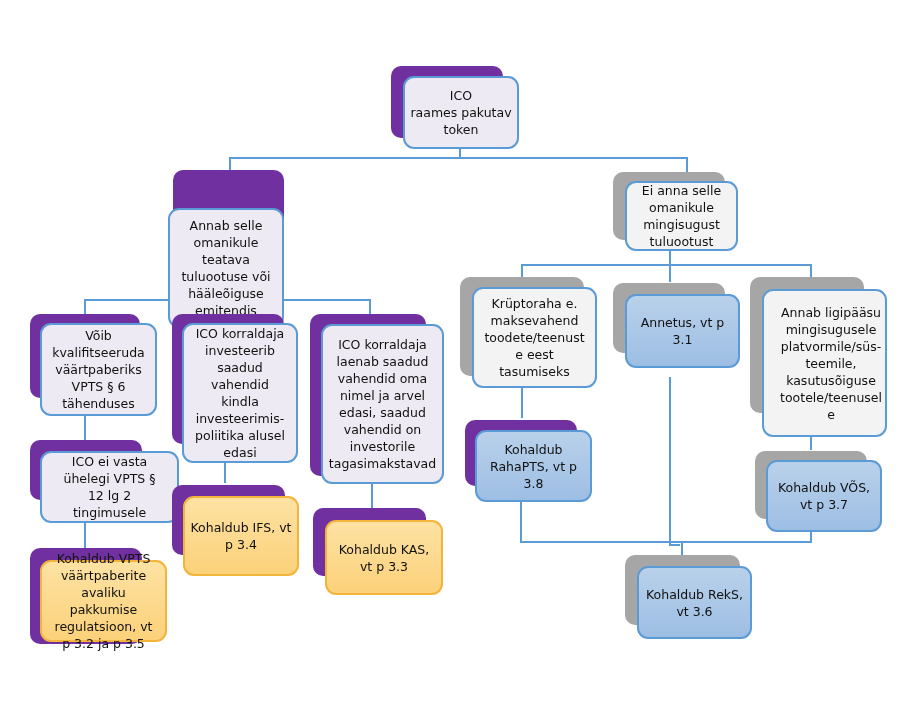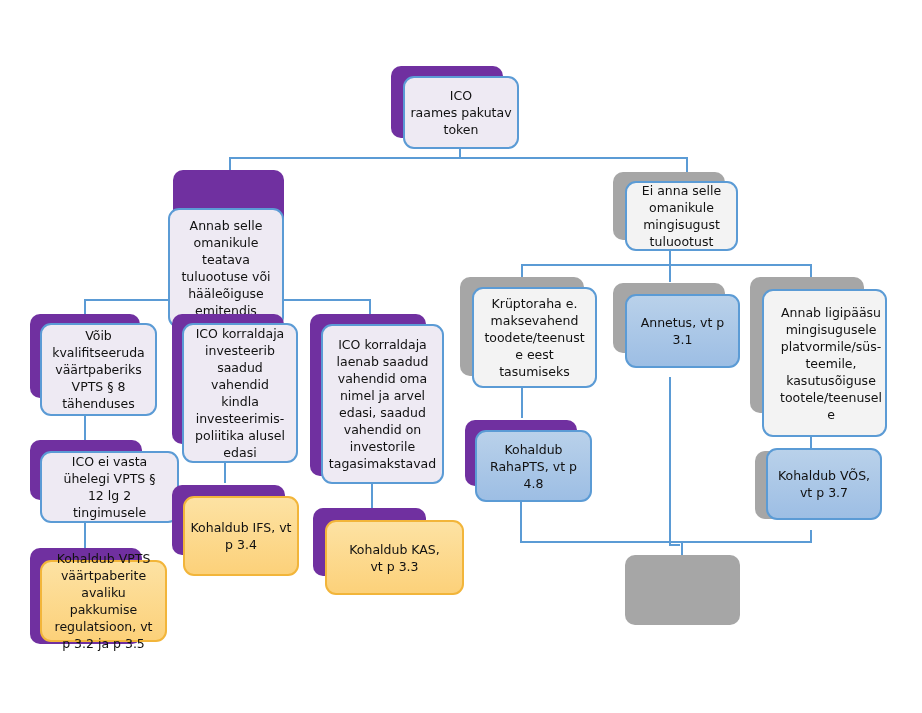--- a/index.html
+++ b/index.html
@@ -76,21 +76,21 @@
 omanikule
 mingisugust
 tuluootust</span>
   </div>
 
   <div class="back purple" style="left:30px;top:314px;width:110px;height:84px;"></div>
   <div class="node white tint" style="left:40px;top:323px;width:117px;height:93px;">
     <span>Võib
 kvalifitseeruda
 väärtpaberiks
-VPTS § 8
+VPTS § 6
 tähenduses</span>
   </div>
 
   <div class="back purple" style="left:30px;top:440px;width:112px;height:60px;"></div>
   <div class="node white tint" style="left:40px;top:451px;width:139px;height:72px;">
     <span>ICO ei vasta
 ühelegi VPTS §
 12 lg 2
 tingimusele</span>
   </div>
@@ -129,59 +129,63 @@
 laenab saadud
 vahendid oma
 nimel ja arvel
 edasi, saadud
 vahendid on
 investorile
 tagasimakstavad</span>
   </div>
 
   <div class="back purple" style="left:313px;top:508px;width:113px;height:68px;"></div>
-  <div class="node orange" style="left:325px;top:520px;width:139px;height:75px;">
+  <div class="node orange" style="left:325px;top:520px;width:118px;height:75px;">
     <span>Kohaldub KAS,
 vt p 3.3</span>
   </div>
 
   <div class="back gray" style="left:460px;top:277px;width:124px;height:99px;"></div>
   <div class="node gray-tint" style="left:472px;top:287px;width:125px;height:101px;text-align:center;">
     <span>Krüptoraha e.
 maksevahend
 toodete/teenust
 e eest
 tasumiseks</span>
   </div>
 
   <div class="back purple" style="left:465px;top:420px;width:112px;height:66px;"></div>
   <div class="node blue" style="left:475px;top:430px;width:117px;height:72px;">
     <span>Kohaldub
 RahaPTS, vt p
-4.8</span>
+3.8</span>
   </div>
 
   <div class="back gray" style="left:613px;top:283px;width:112px;height:70px;"></div>
   <div class="node blue" style="left:625px;top:294px;width:115px;height:74px;">
     <span>Annetus, vt p
 3.1</span>
   </div>
 
   <div class="back gray" style="left:750px;top:277px;width:114px;height:136px;"></div>
   <div class="node gray-tint" style="left:762px;top:289px;width:125px;height:148px;justify-content:flex-end;">
     <span>Annab ligipääsu
 mingisugusele
 platvormile/süs-
 teemile,
 kasutusõiguse
 tootele/teenusel
 e</span>
   </div>
 
   <div class="back gray" style="left:755px;top:451px;width:112px;height:68px;"></div>
-  <div class="node blue" style="left:766px;top:448px;width:116px;height:72px;">
+  <div class="node blue" style="left:766px;top:460px;width:116px;height:72px;">
     <span>Kohaldub VÕS,
 vt p 3.7</span>
   </div>
 
   <div class="back gray" style="left:625px;top:555px;width:115px;height:70px;"></div>
+  <div class="node blue" style="left:637px;top:566px;width:115px;height:73px;">
+    <span>Kohaldub RekS,
+vt 3.6</span>
+  </div>
 
 </div>
 
 </body></html>

